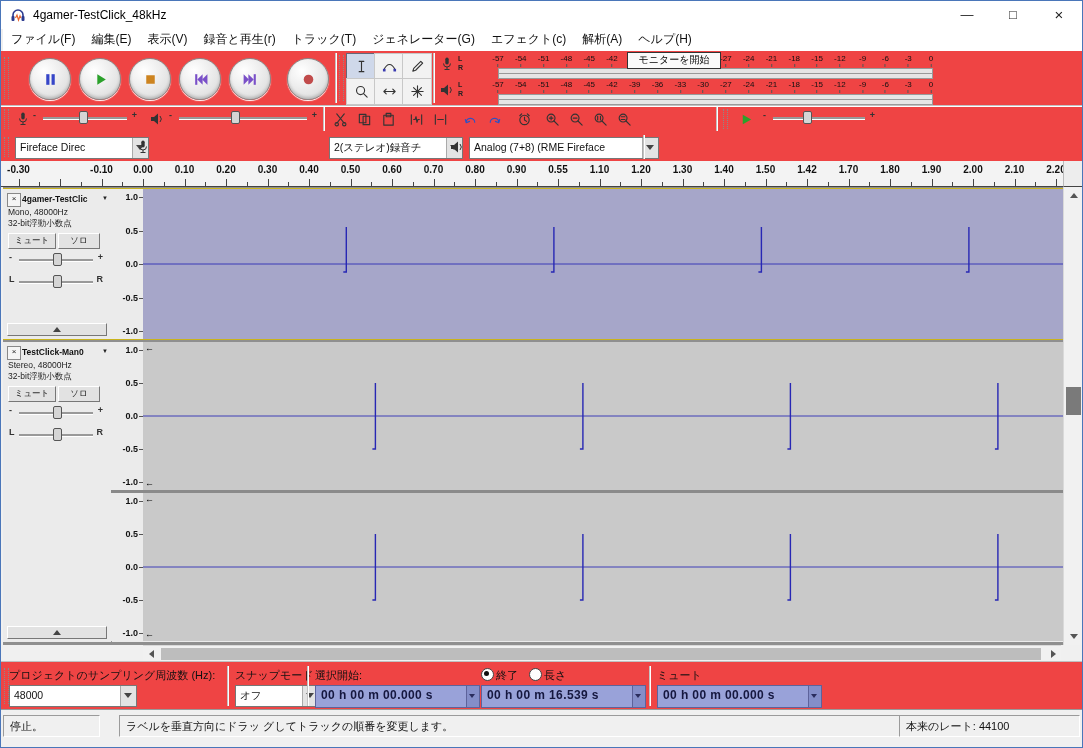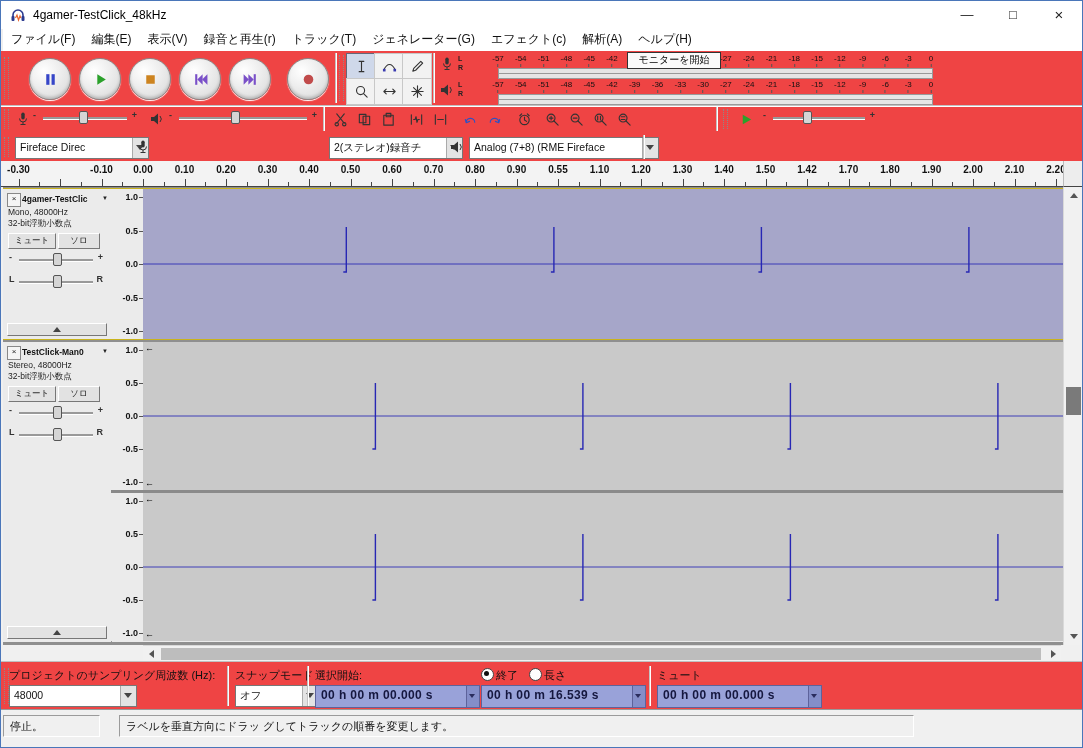--- a/index.html
+++ b/index.html
@@ -616,15 +616,16 @@
     <span class="rlbl" style="left:543px;">長さ</span>
     <div class="timefield" style="left:480px;top:23px;width:158px;"><span>00 h 00 m 16.539 s</span><i class="tf-dd"></i></div>
     <i class="vsep" style="left:648px;top:4px;height:40px;"></i>
     <span class="slabel" style="left:656px;">ミュート</span>
     <div class="timefield" style="left:656px;top:23px;width:158px;"><span>00 h 00 m 00.000 s</span><i class="tf-dd"></i></div>
   </div>
 
   <div style="position:absolute;left:0;top:708px;width:100%;height:38px;background:#f0f0f0;border-top:1px solid #999;">
     <div class="scell" style="left:2px;width:97px;">停止。</div>
     <div class="scell" style="left:118px;width:795px;">ラベルを垂直方向にドラッ グしてトラックの順番を変更します。</div>
+    <div class="scell" style="left:898px;width:181px;">本来のレート: 44100</div>
   </div>
 
 </div>
 
 </body></html>

